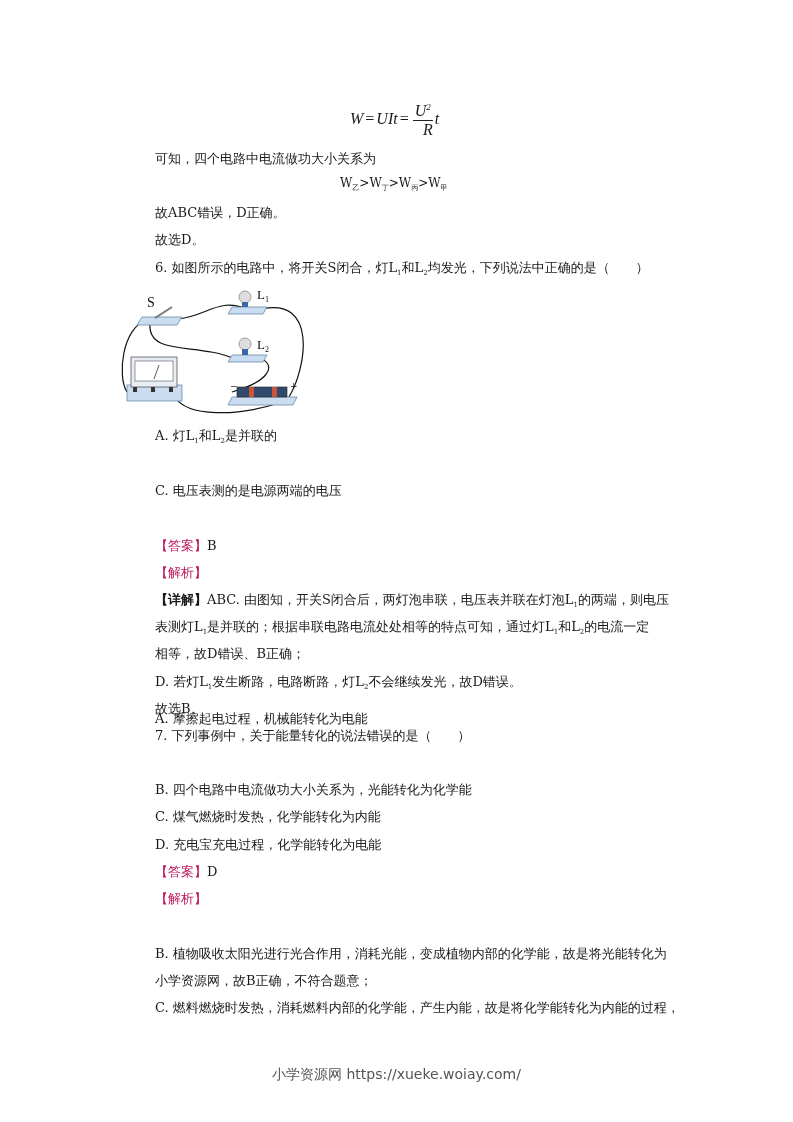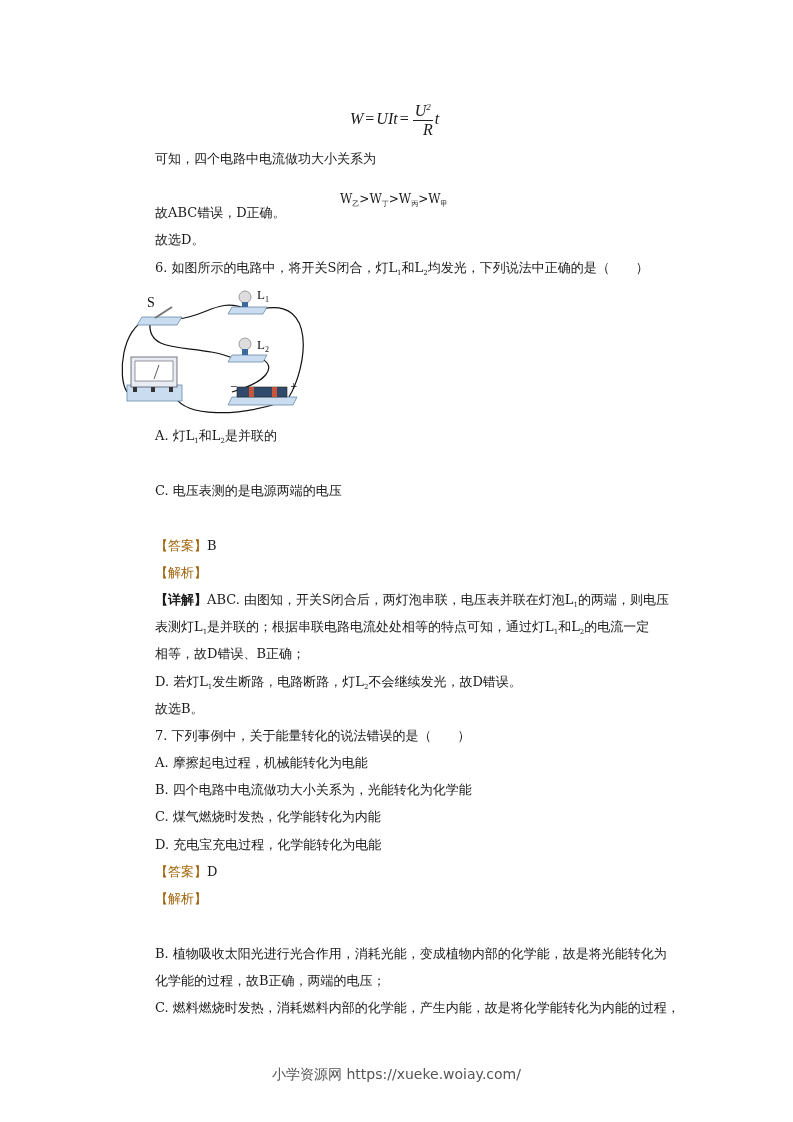--- a/index.html
+++ b/index.html
@@ -6,23 +6,23 @@
     body { width: 793px; height: 1122px; position: relative; overflow: hidden;
            font-family: "DejaVu Serif", "Liberation Serif", serif; color: #1a1a1a; }
     .page { position: absolute; left: 0; top: 0; width: 793px; height: 1122px; }
     .line { position: absolute; left: 117px; font-size: 13px; line-height: 18px; white-space: nowrap; margin-left: 38px; }
     .formula { position: absolute; left: 350px; top: 98px; font-family: "Liberation Serif", serif;
                font-style: italic; font-size: 16px; display: flex; align-items: center; }
     .frac { display: inline-flex; flex-direction: column; align-items: flex-end; margin: 0 2px; }
     .frac .num { border-bottom: 1px solid #222; padding: 0 2px; line-height: 18px; }
     .frac .den { line-height: 18px; }
     sup { font-size: 9px; }
-    .relation { position: absolute; left: 340px; top: 192px; font-size: 12px; }
+    .relation { position: absolute; left: 340px; top: 176px; font-size: 12px; }
     .relation sub, .sub { font-size: 7px; vertical-align: -3px; }
-    .blue { color: #a16207; }
+    .blue { color: #be185d; }
     .bold { font-weight: bold; }
     .figure { position: absolute; left: 117px; top: 287px; width: 190px; height: 128px; }
     .footer { position: absolute; left: 0; width: 793px; top: 1066px; text-align: center;
               font-family: "DejaVu Sans", sans-serif; font-size: 14px; color: #555; }
   </style>
 </head>
 <body>
 
 <div class="page">
 
@@ -118,28 +118,28 @@
   <div class="line" style="top:618px">
     <span>表测灯L</span><span class="sub">1</span><span>是并联的；根据串联电路电流处处相等的特点可知，通过灯L</span><span class="sub">1</span><span>和L</span><span class="sub">2</span><span>的电流一定</span>
   </div>
   <div class="line" style="top:645px">相等，故D错误、B正确；</div>
   <div class="line" style="top:673px">
     <span>D. 若灯L</span><span class="sub">1</span><span>发生断路，电路断路，灯L</span><span class="sub">2</span><span>不会继续发光，故D错误。</span>
   </div>
   <div class="line" style="top:700px">故选B。</div>
 
   <div class="line" style="top:727px">7. 下列事例中，关于能量转化的说法错误的是（　　）</div>
-  <div class="line" style="top:754px">A. 摩擦起电过程，机械能转化为电能</div>
+  <div class="line" style="top:710px">A. 摩擦起电过程，机械能转化为电能</div>
   <div class="line" style="top:781px">B. 四个电路中电流做功大小关系为，光能转化为化学能</div>
   <div class="line" style="top:808px">C. 煤气燃烧时发热，化学能转化为内能</div>
   <div class="line" style="top:836px">D. 充电宝充电过程，化学能转化为电能</div>
 
   <div class="line" style="top:863px">
     <span class="blue">【答案】</span><span>D</span>
   </div>
   <div class="line blue" style="top:890px">【解析】</div>
 
   <div class="line" style="top:945px">B. 植物吸收太阳光进行光合作用，消耗光能，变成植物内部的化学能，故是将光能转化为</div>
-  <div class="line" style="top:972px">化学能的过程，故B正确，两端的电压；</div>
+  <div class="line" style="top:972px">小学资源网，故B正确，不符合题意；</div>
   <div class="line" style="top:999px">C. 燃料燃烧时发热，消耗燃料内部的化学能，产生内能，故是将化学能转化为内能的过程，</div>
 
   <div class="footer">小学资源网 https://xueke.woiay.com/</div>
 </div>
 
 </body></html>

